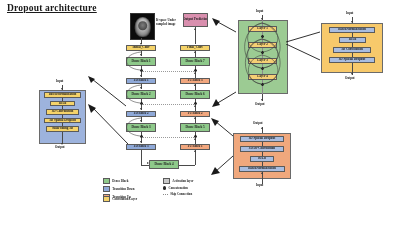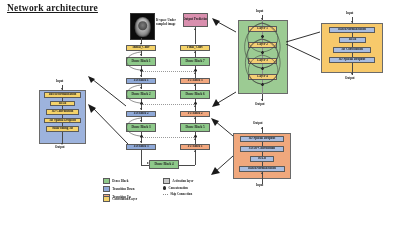--- a/index.html
+++ b/index.html
@@ -112,21 +112,21 @@
   .lgskip{width:5px;height:0;border-top:0.7px dotted #8a8a8a;}
 
   
   .bigarrow{position:absolute;}
 </style>
 </head>
 <body>
 
 <div id="canvas">
 
-  <div class="t title">Network architecture</div>
+  <div class="t title">Dropout architecture</div>
 
   <div class="kimg" style="left:130px;top:13px;width:23px;height:25px;">
     <div class="brain"></div>
   </div>
   <div class="t lbl lbl-w" style="left:156px;top:19px;width:26px;">K-space Under sampled image</div>
 
   <div class="t vline" style="left:141px;top:38px;height:6px;"></div>
   <div class="t arrowdn" style="left:139.8px;top:43px;"></div>
 
   <div class="t node pred" style="left:183px;top:13px;width:25px;height:14px;">Output Prediction</div>

